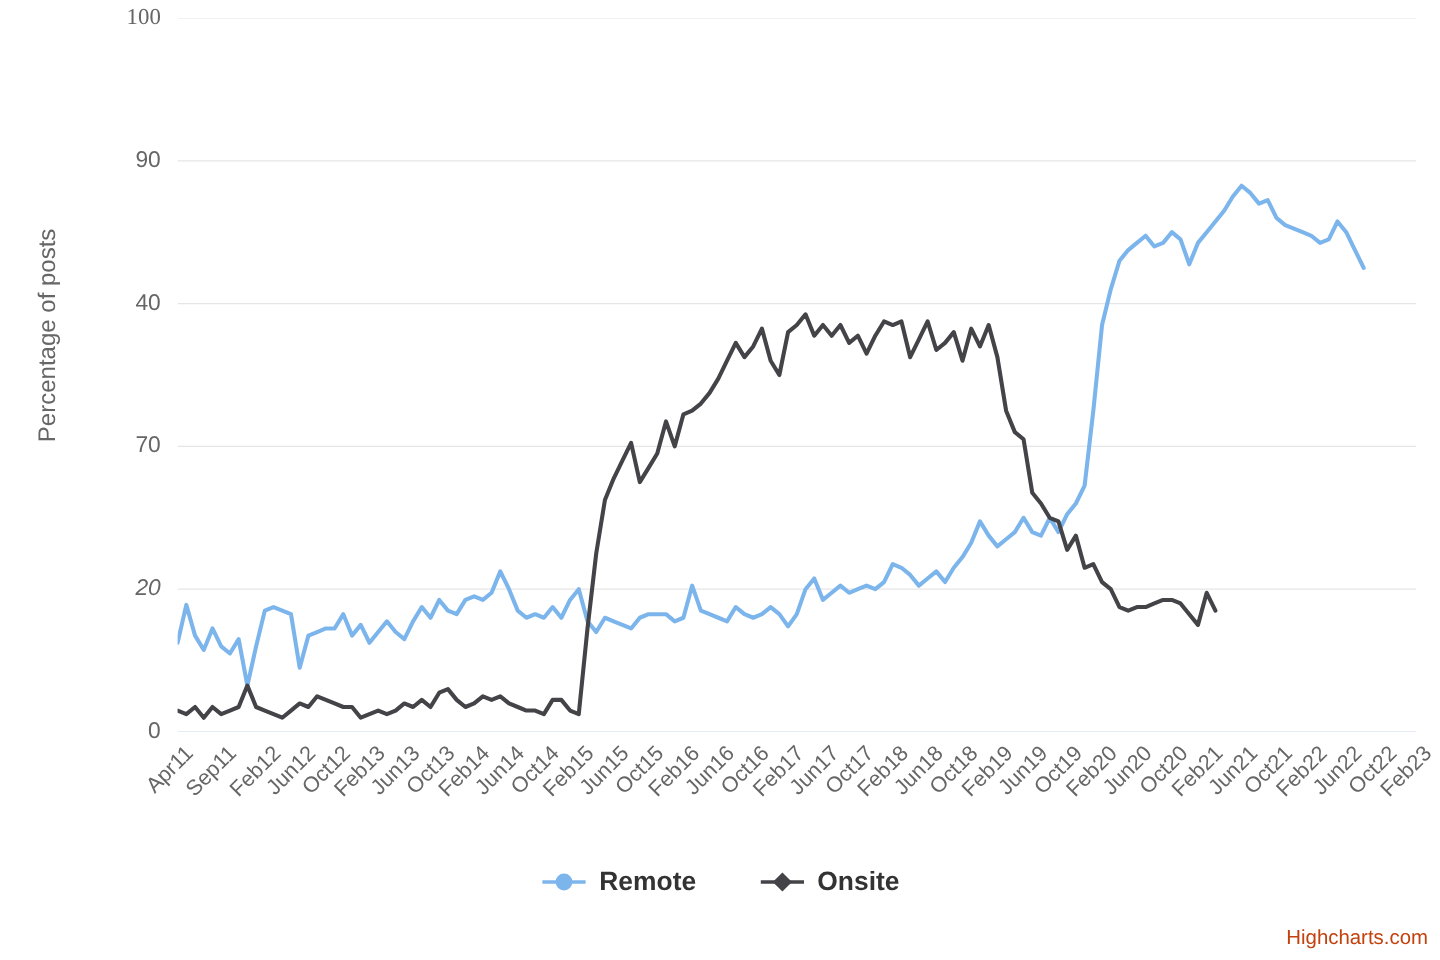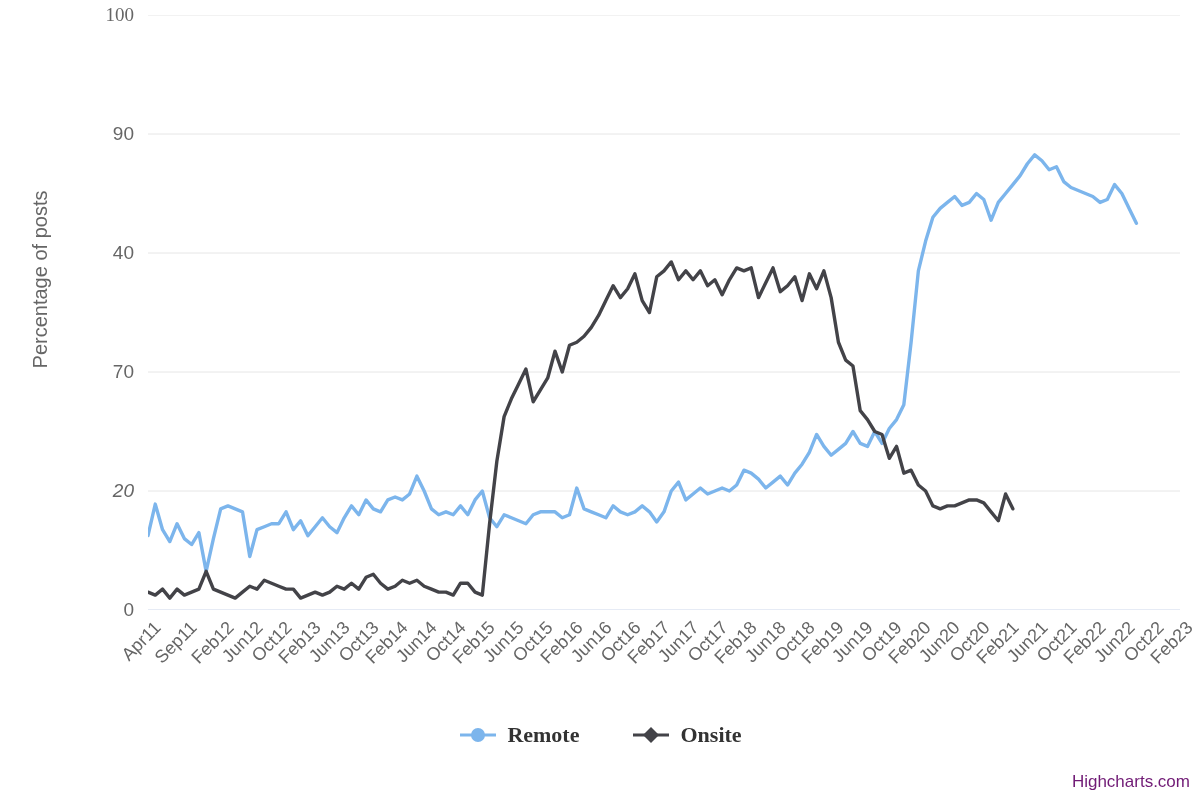--- a/index.html
+++ b/index.html
@@ -108,30 +108,30 @@
     display: flex;
     align-items: center;
     gap: 9px;
     cursor: pointer;
   }
   .legend-symbol { display: block; }
   .legend-label {
     font-size: 22px;
     font-weight: bold;
     color: #333333;
-    font-family: Liberation Serif, serif;
+    font-family: Liberation Sans, sans-serif;
   }
 
   
   #credits {
     position: absolute;
     right: 10px;
     bottom: 8px;
     font-size: 17px;
-    color: #701a75;
+    color: #c2410c;
     font-family: "Liberation Sans", sans-serif;
   }
 </style>
 </head>
 <body>
 
 <div id="chart-root">
 
   <div id="y-axis-title">Percentage of posts</div>
 

